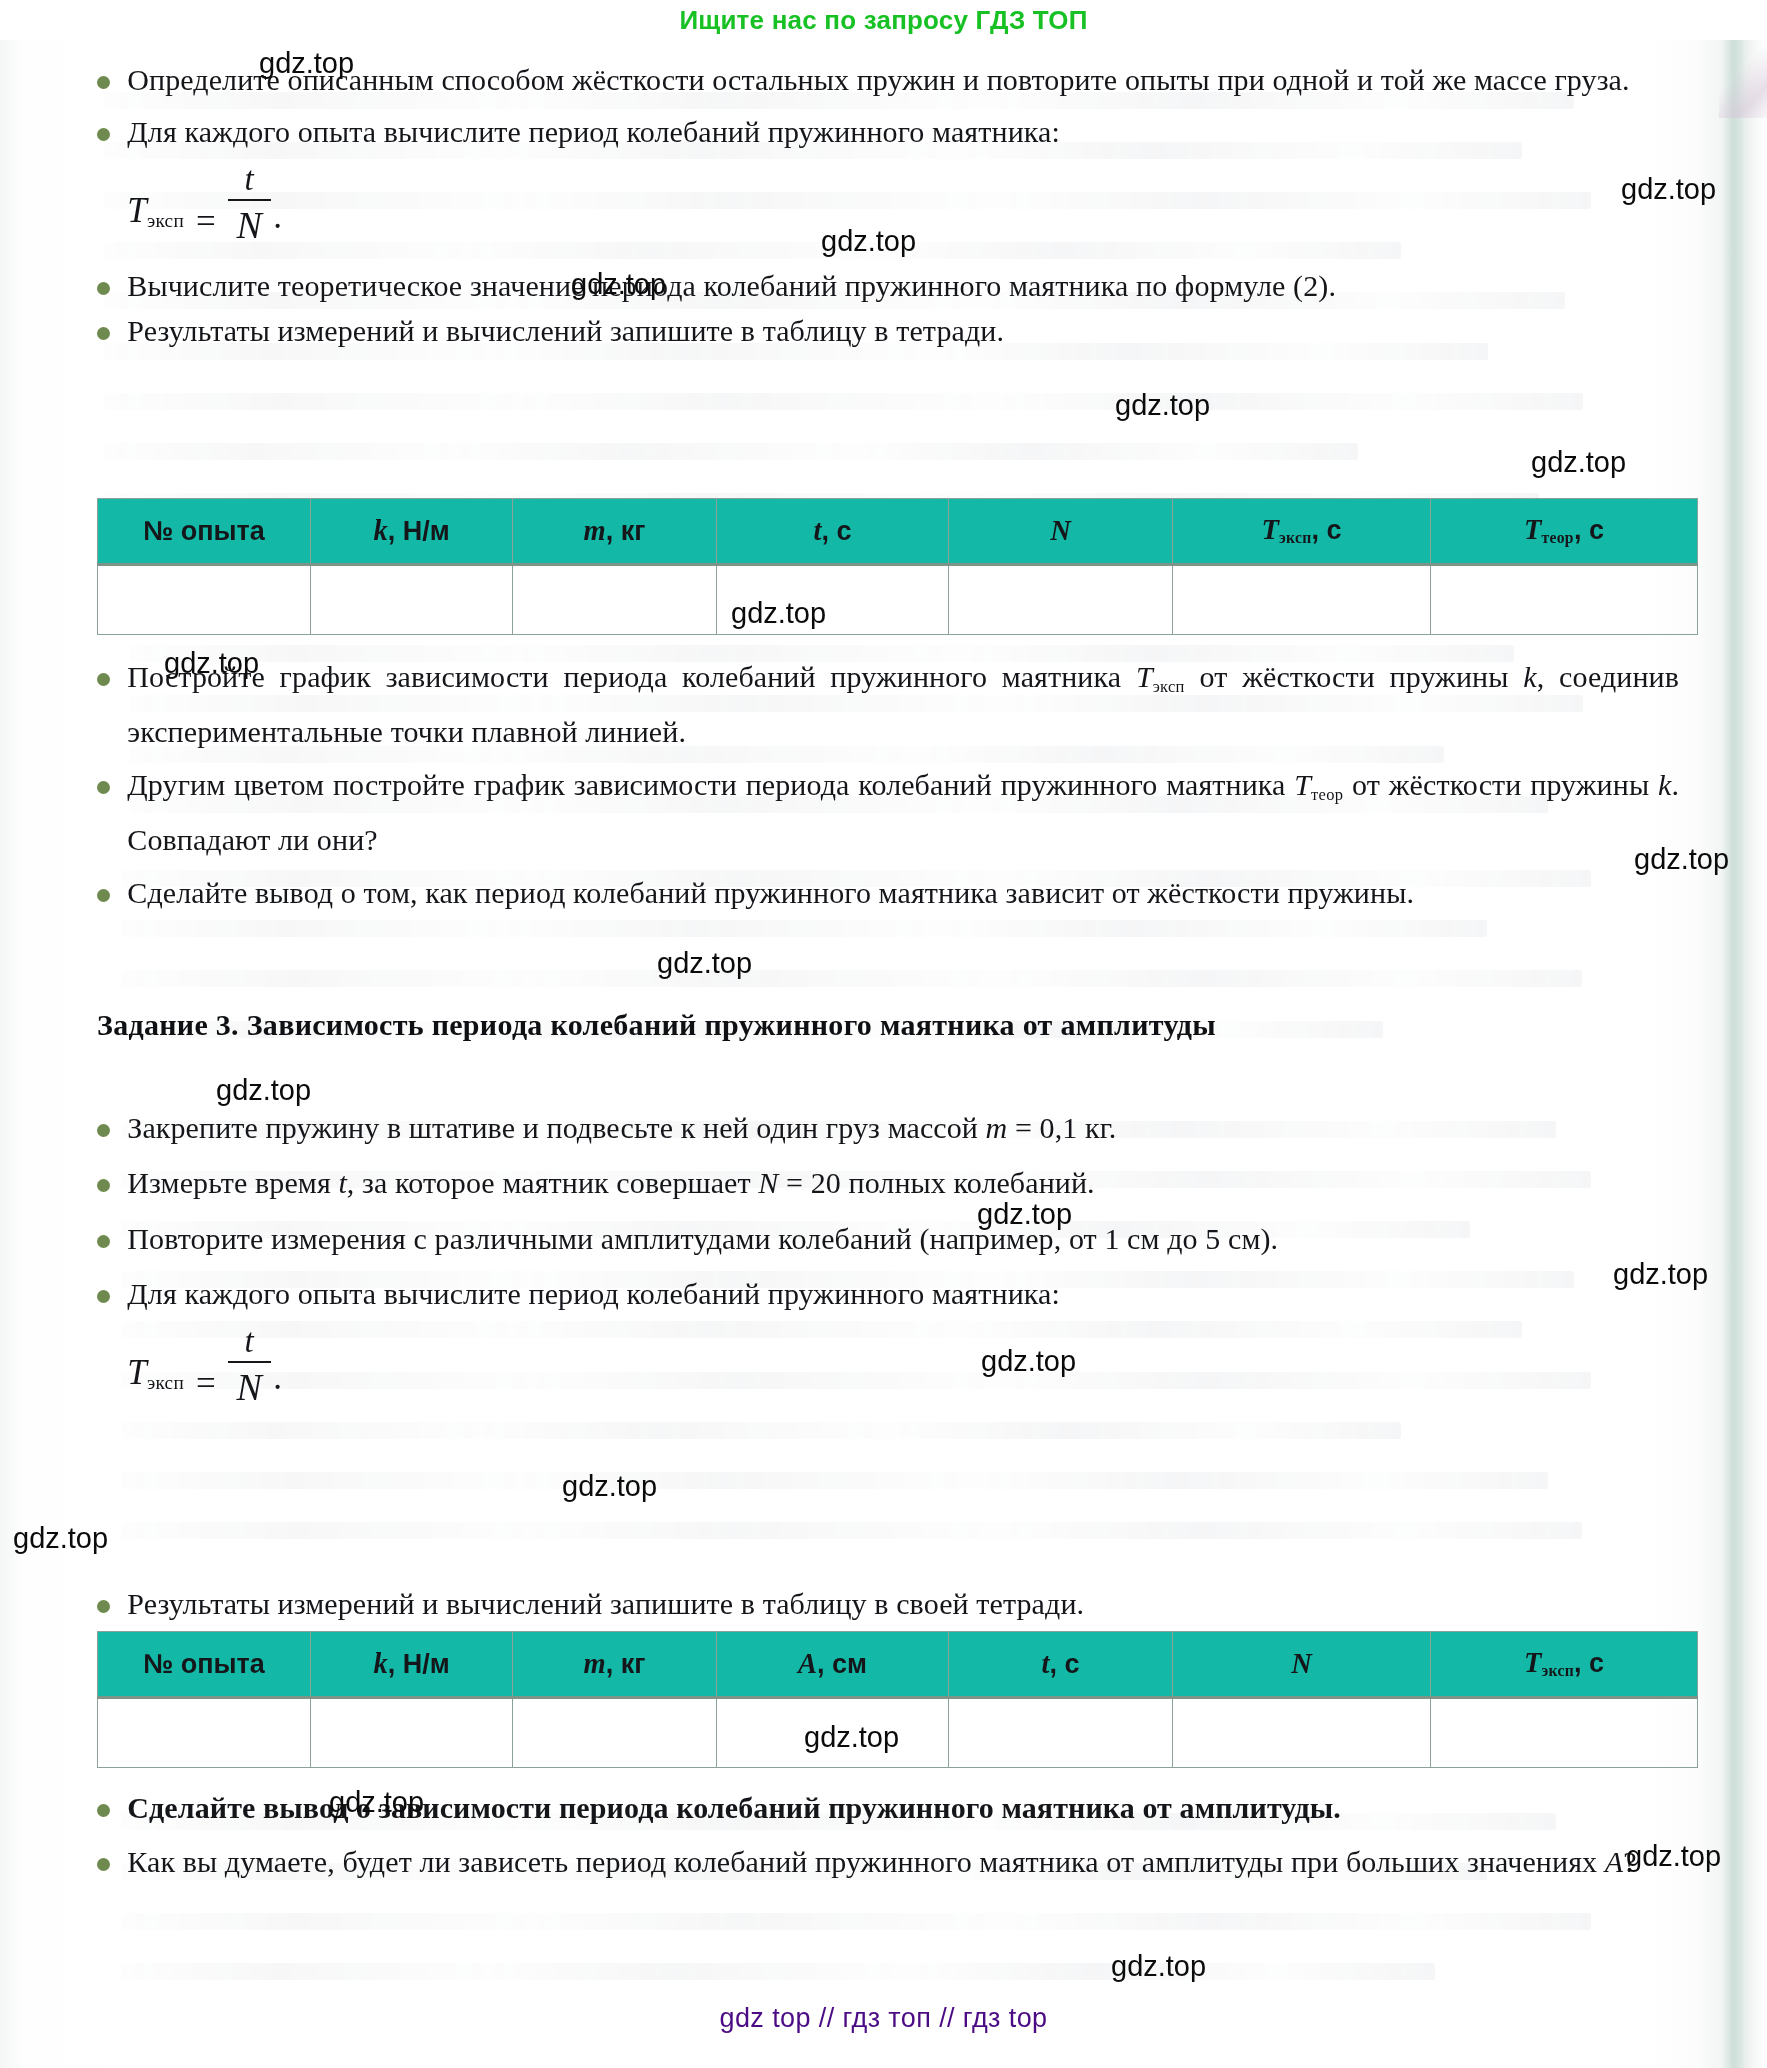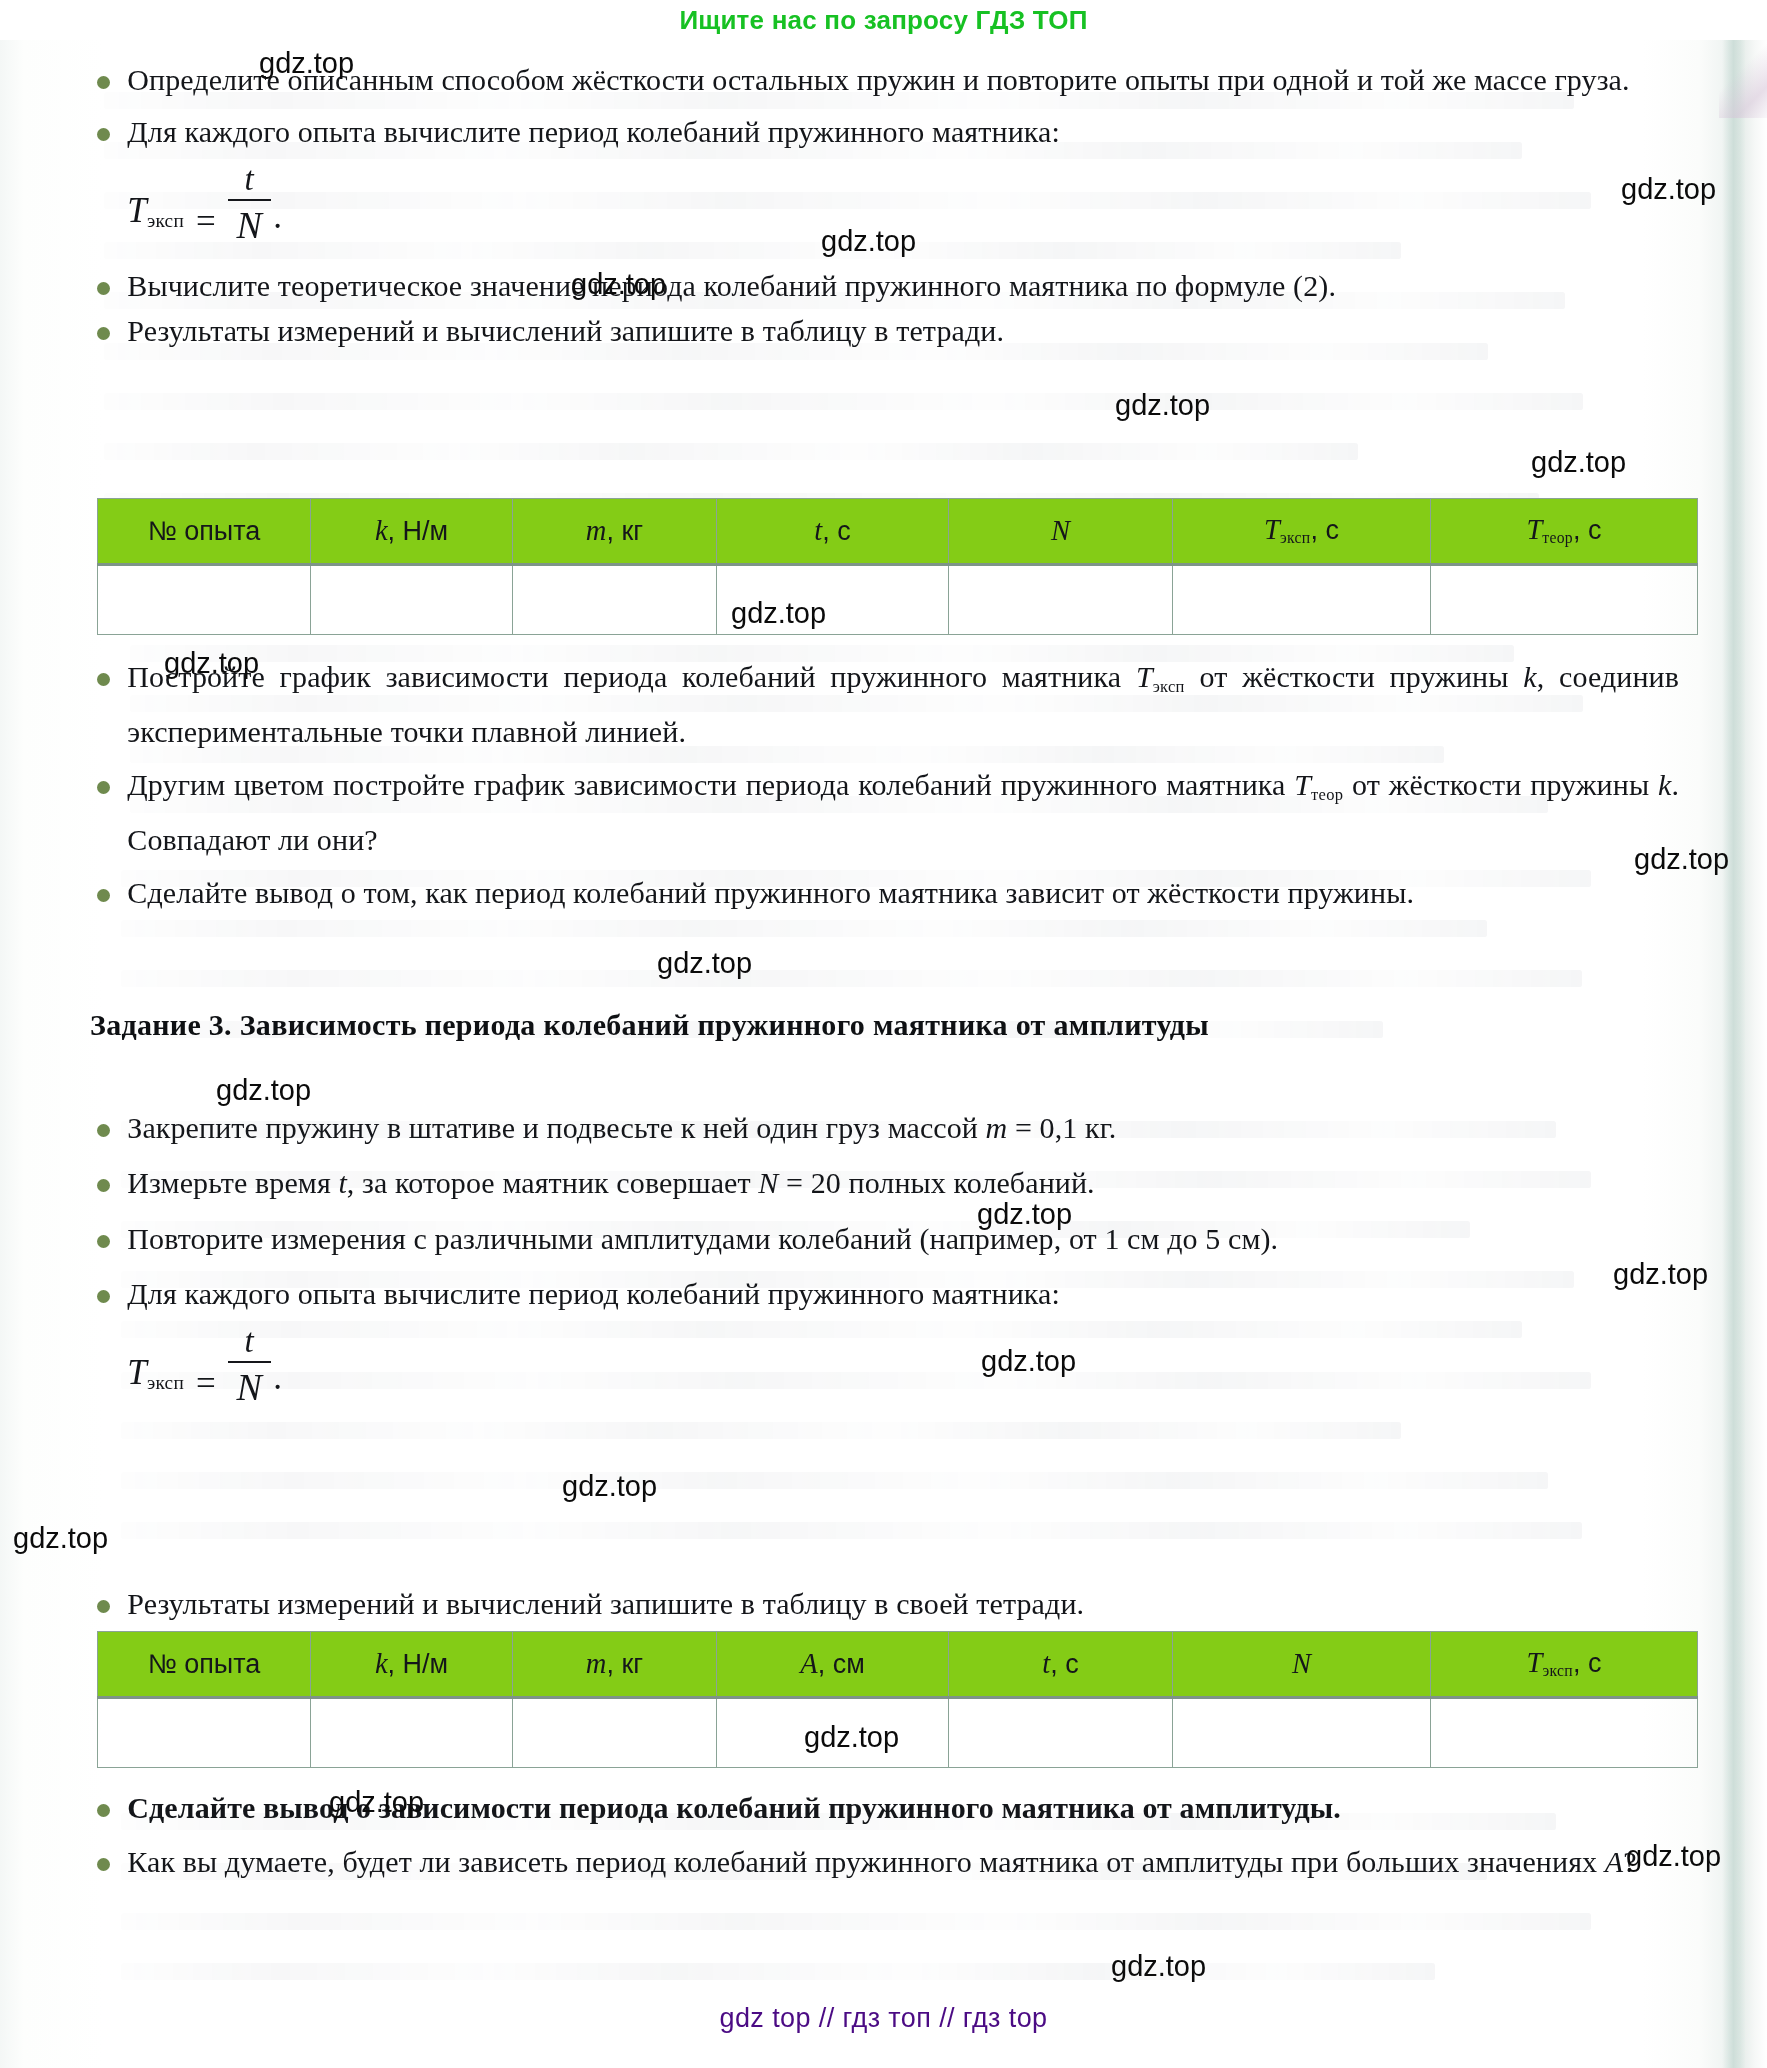--- a/index.html
+++ b/index.html
@@ -175,23 +175,23 @@
     table-layout: fixed;
     background: transparent;
   }
   .data-table th,
   .data-table td {
     border: 1.7px solid #8aa396;
     text-align: center;
     vertical-align: middle;
   }
   .data-table th {
-    background: #84cc16;
+    background: #14b8a6;
     height: 62px;
-    font-weight: 400;
+    font-weight: 700;
     font-size: 28.5px;
     color: #14161a;
     border-bottom-width: 3.5px;
     border-bottom-color: #7e9488;
   }
   .data-table td {
     height: 66px;
     background: transparent;
   }
   .th-sans {
@@ -360,21 +360,21 @@
       <div class="bullet-body"><span>Другим цветом постройте график зависимости периода колебаний пружинного маятника </span><span class="mvar">T</span><span class="sub">теор</span><span> от жёсткости пружины </span><span class="mvar">k</span><span>. Совпадают ли они?</span></div>
     </div>
 
     <div class="bullet-item">
       <span class="bullet-dot"></span>
       <div class="bullet-body">Сделайте вывод о том, как период колебаний пружинного маятника зависит от жёсткости пружины.</div>
     </div>
 
   </div>
 
-  <div style="position:absolute; left:90px; top:962px; width:1587px;">
+  <div style="position:absolute; left:97px; top:962px; width:1587px;">
     <div class="task-heading">Задание 3. Зависимость периода колебаний пружинного маятника от амплитуды</div>
   </div>
 
   <div style="position:absolute; left:97px; top:1065px; width:1582px;">
 
     <div class="bullet-item" style="margin-bottom:10.4px;">
       <span class="bullet-dot"></span>
       <div class="bullet-body noj"><span>Закрепите пружину в штативе и подвесьте к ней один груз массой </span><span class="mvar">m</span><span> = 0,1 кг.</span></div>
     </div>
 

